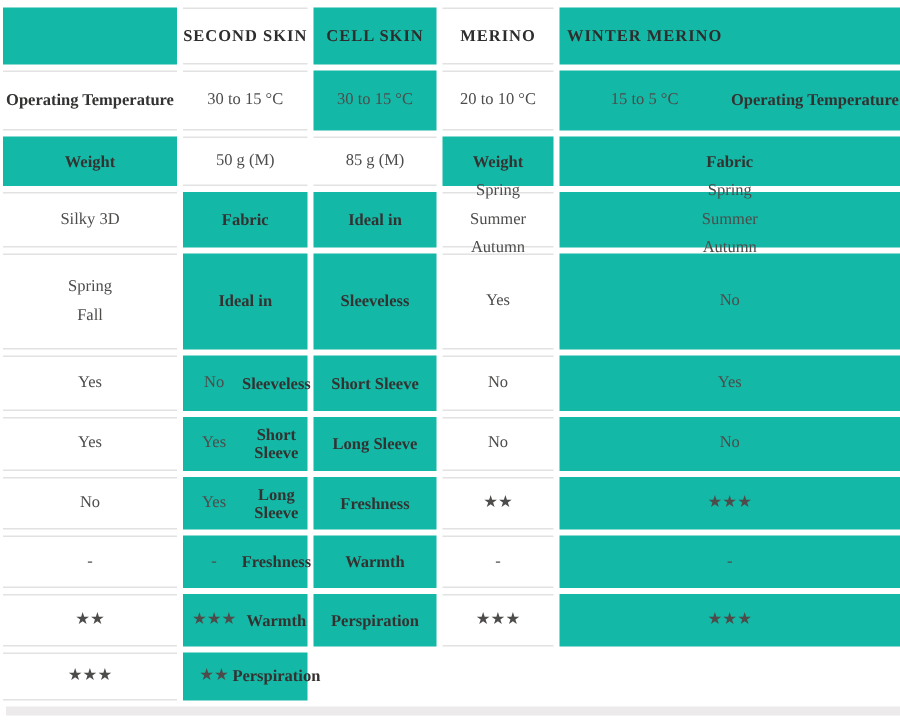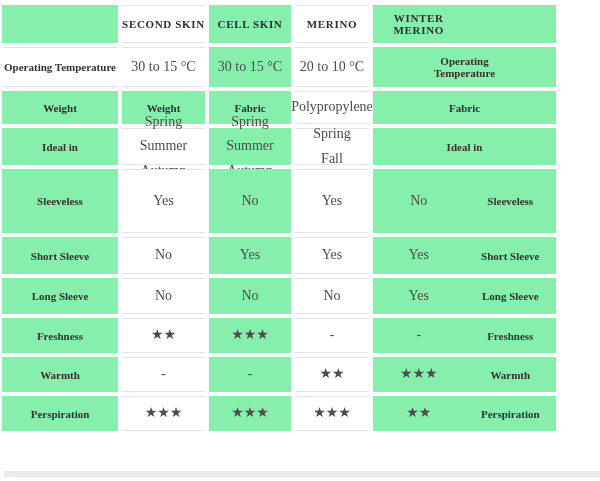--- a/index.html
+++ b/index.html
@@ -11,48 +11,48 @@
   }
   .table-wrap{
     padding:5px 0 0 2px;
   }
   .grid{
     display:grid;
     grid-template-columns:116px 83px 82px 74px 1fr;
     grid-template-rows:38px 40px 33px 37px 64px 37px 36px 35px 35px 35px 32px;
     column-gap:4px;
     row-gap:4px;
-    width:554px;
+    width:598px;
   }
   .cell{
     display:flex;
     align-items:center;
     justify-content:center;
     text-align:center;
     box-sizing:border-box;
   }
-  .g{ background:#86efac; }
+  .g{ background:#14b8a6; }
   .w{
     background:#ffffff;
     border-top:1px solid #e3e2e2;
     border-bottom:1px solid #e3e2e2;
   }
   .head{
     font-weight:bold;
     font-size:11px;
     letter-spacing:0.06em;
     color:#2e2d2d;
   }
   .lab{
     font-weight:bold;
     font-size:11px;
     color:#333231;
   }
   .val{
-    font-size:14px;
+    font-size:11px;
     color:#4d4c4b;
     white-space:pre-line;
     line-height:1.75;
   }
   .winter{
     padding:0;
     align-items:flex-end;
   }
   .winter .half{
     width:50%;
@@ -83,30 +83,33 @@
     <div class="cell g winter">
       <div class="half head">WINTER MERINO</div>
       <div class="half"></div>
     </div>
 
     <div class="cell lab w">Operating Temperature</div>
     <div class="cell val w">30 to 15 °C</div>
     <div class="cell val g">30 to 15 °C</div>
     <div class="cell val w">20 to 10 °C</div>
     <div class="cell g winter">
+      <div class="half val">15 to 5 °C</div>
       <div class="half lab">Operating Temperature</div>
     </div>
 
     <div class="cell lab g">Weight</div>
+    <div class="cell val w">50 g (M)</div>
+    <div class="cell val w">85 g (M)</div>
     <div class="cell g winter">
       <div class="half lab">Weight</div>
     </div>
 
     <div class="cell lab g">Fabric</div>
-    <div class="cell val w">Polypropylene</div>
+    <div class="cell val w">Silky 3D</div>
     <div class="cell g winter">
       <div class="half lab">Fabric</div>
     </div>
 
     <div class="cell lab g">Ideal in</div>
     <div class="cell val w">Spring
 Summer
 Autumn</div>
     <div class="cell val g">Spring
 Summer

